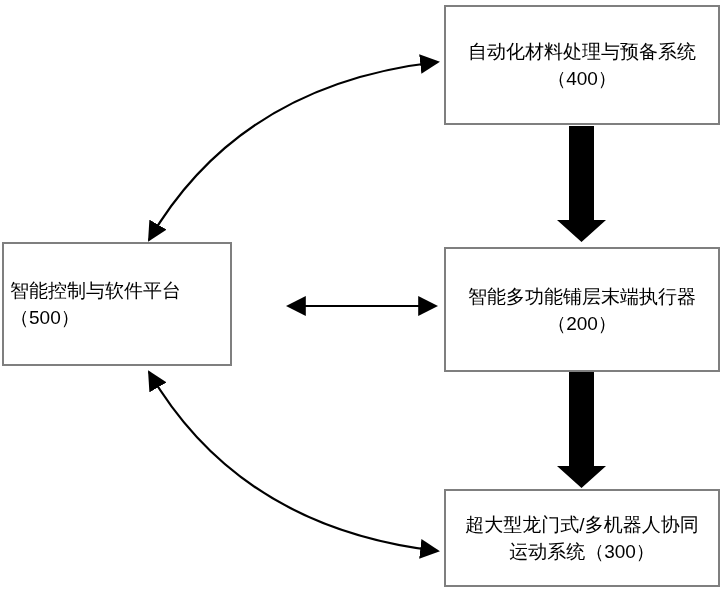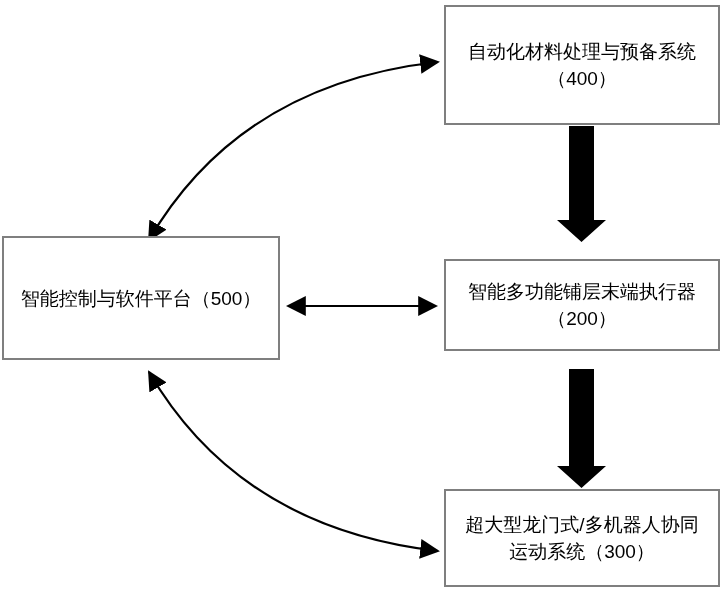--- a/index.html
+++ b/index.html
@@ -31,23 +31,23 @@
     display: flex;
     flex-direction: column;
     align-items: center;
     justify-content: center;
     color: #000000;
     font-size: 19px;
     line-height: 27px;
     padding: 4px 6px;
   }
   .node-200 { left: 444px; top: 5px;   width: 276px; height: 120px; }
-  .node-300 { left: 444px; top: 259px; width: 276px; height: 92px; }
+  .node-300 { left: 444px; top: 247px; width: 276px; height: 125px; }
   .node-400 { left: 444px; top: 489px; width: 276px; height: 98px; }
-  .node-500 { left: 2px;   top: 236px; width: 278px; height: 124px; }
+  .node-500 { left: 2px;   top: 242px; width: 230px; height: 124px; }
 </style>
 </head>
 <body>
 
 <div class="canvas">
 
   <svg class="arrows-layer" width="722" height="614" viewBox="0 0 722 614" xmlns="http://www.w3.org/2000/svg">
     <defs>
       <marker id="ah" viewBox="0 0 10 10" refX="9" refY="5" markerWidth="9" markerHeight="9" orient="auto-start-reverse">
         <path d="M 0 0 L 10 5 L 0 10 Z" fill="#000000"></path>

